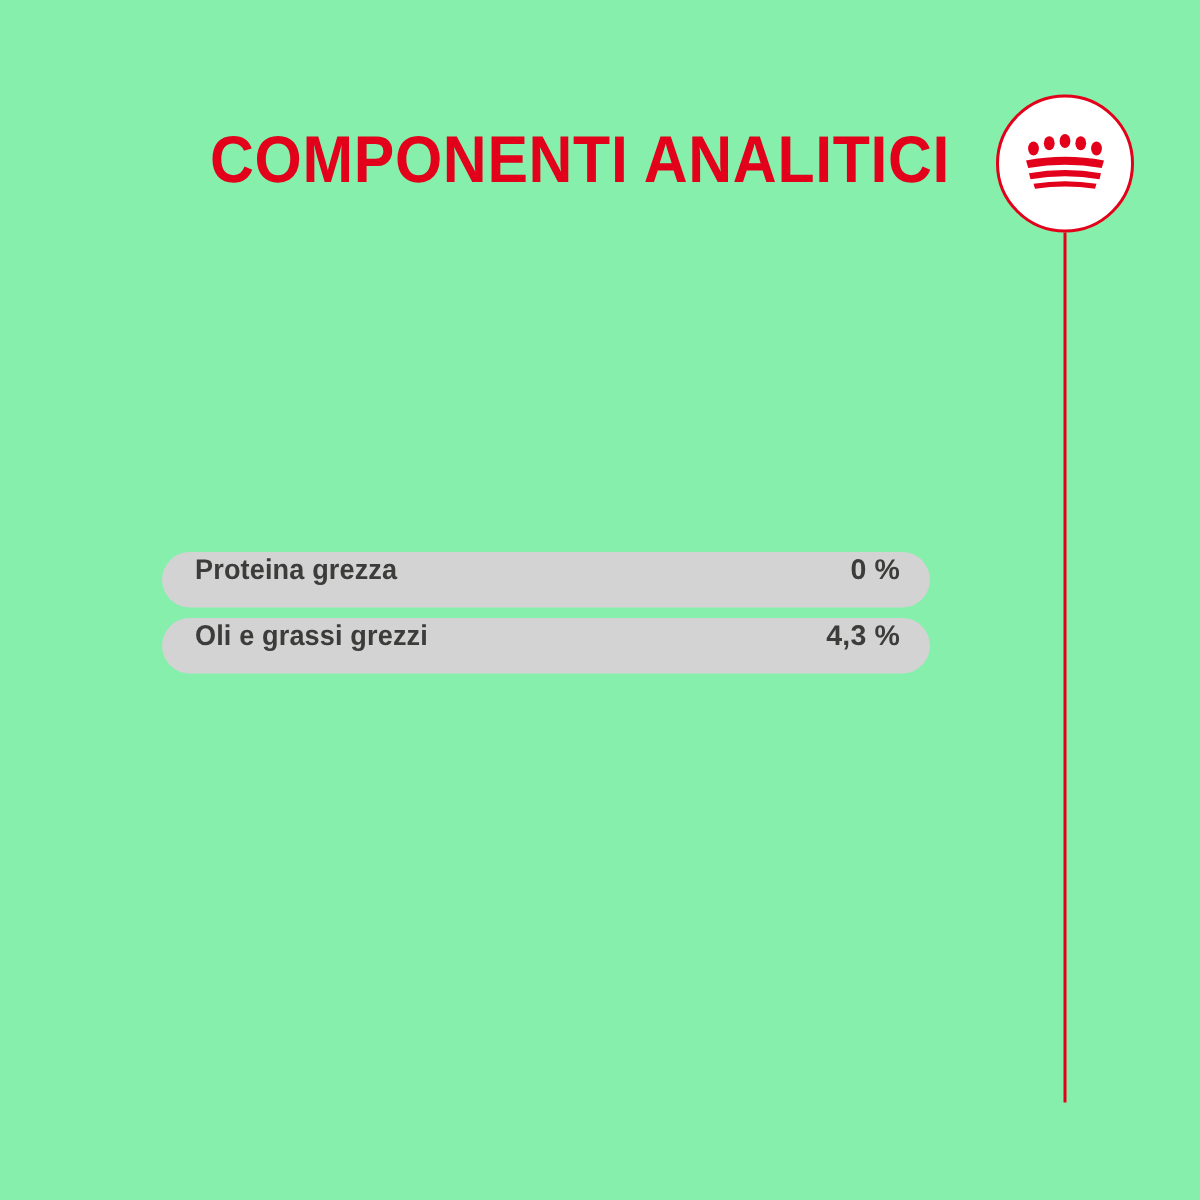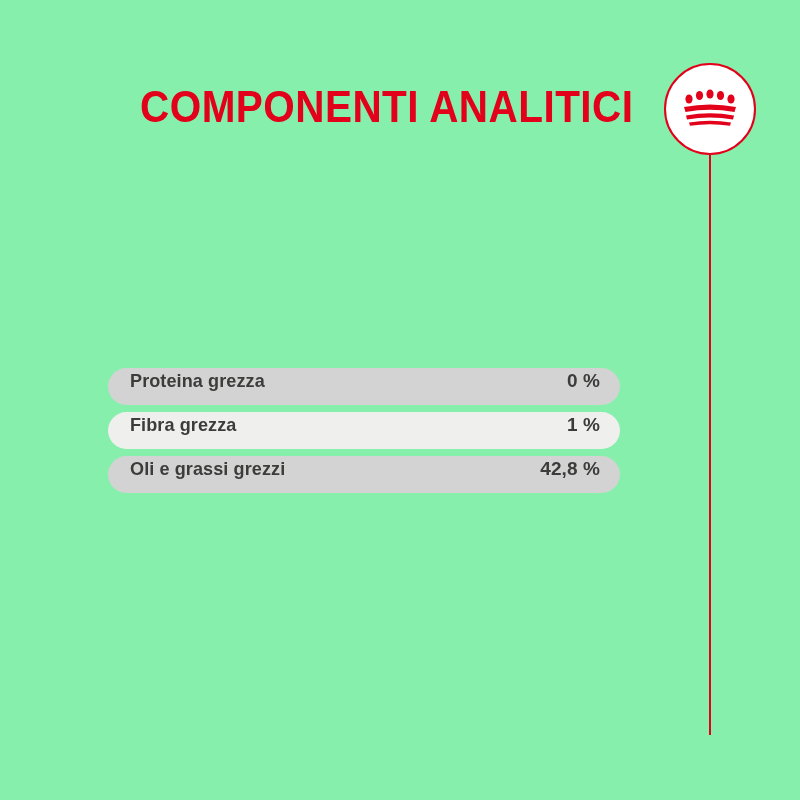--- a/index.html
+++ b/index.html
@@ -158,26 +158,22 @@
   <div class="red-line"></div>
 
 
   <div class="table">
 
     <div class="row dark">
       <span class="row-label">Proteina grezza</span>
       <span class="row-value">0 %</span>
     </div>
 
-    <div class="row light">
-      <span class="row-label">Fibra grezza</span>
-      <span class="row-value">1 %</span>
-    </div>
 
     <div class="row dark">
       <span class="row-label">Oli e grassi grezzi</span>
-      <span class="row-value">42,8 %</span>
+      <span class="row-value">4,3 %</span>
     </div>
 
 
   </div>
 
 </div>
 
 </body></html>

